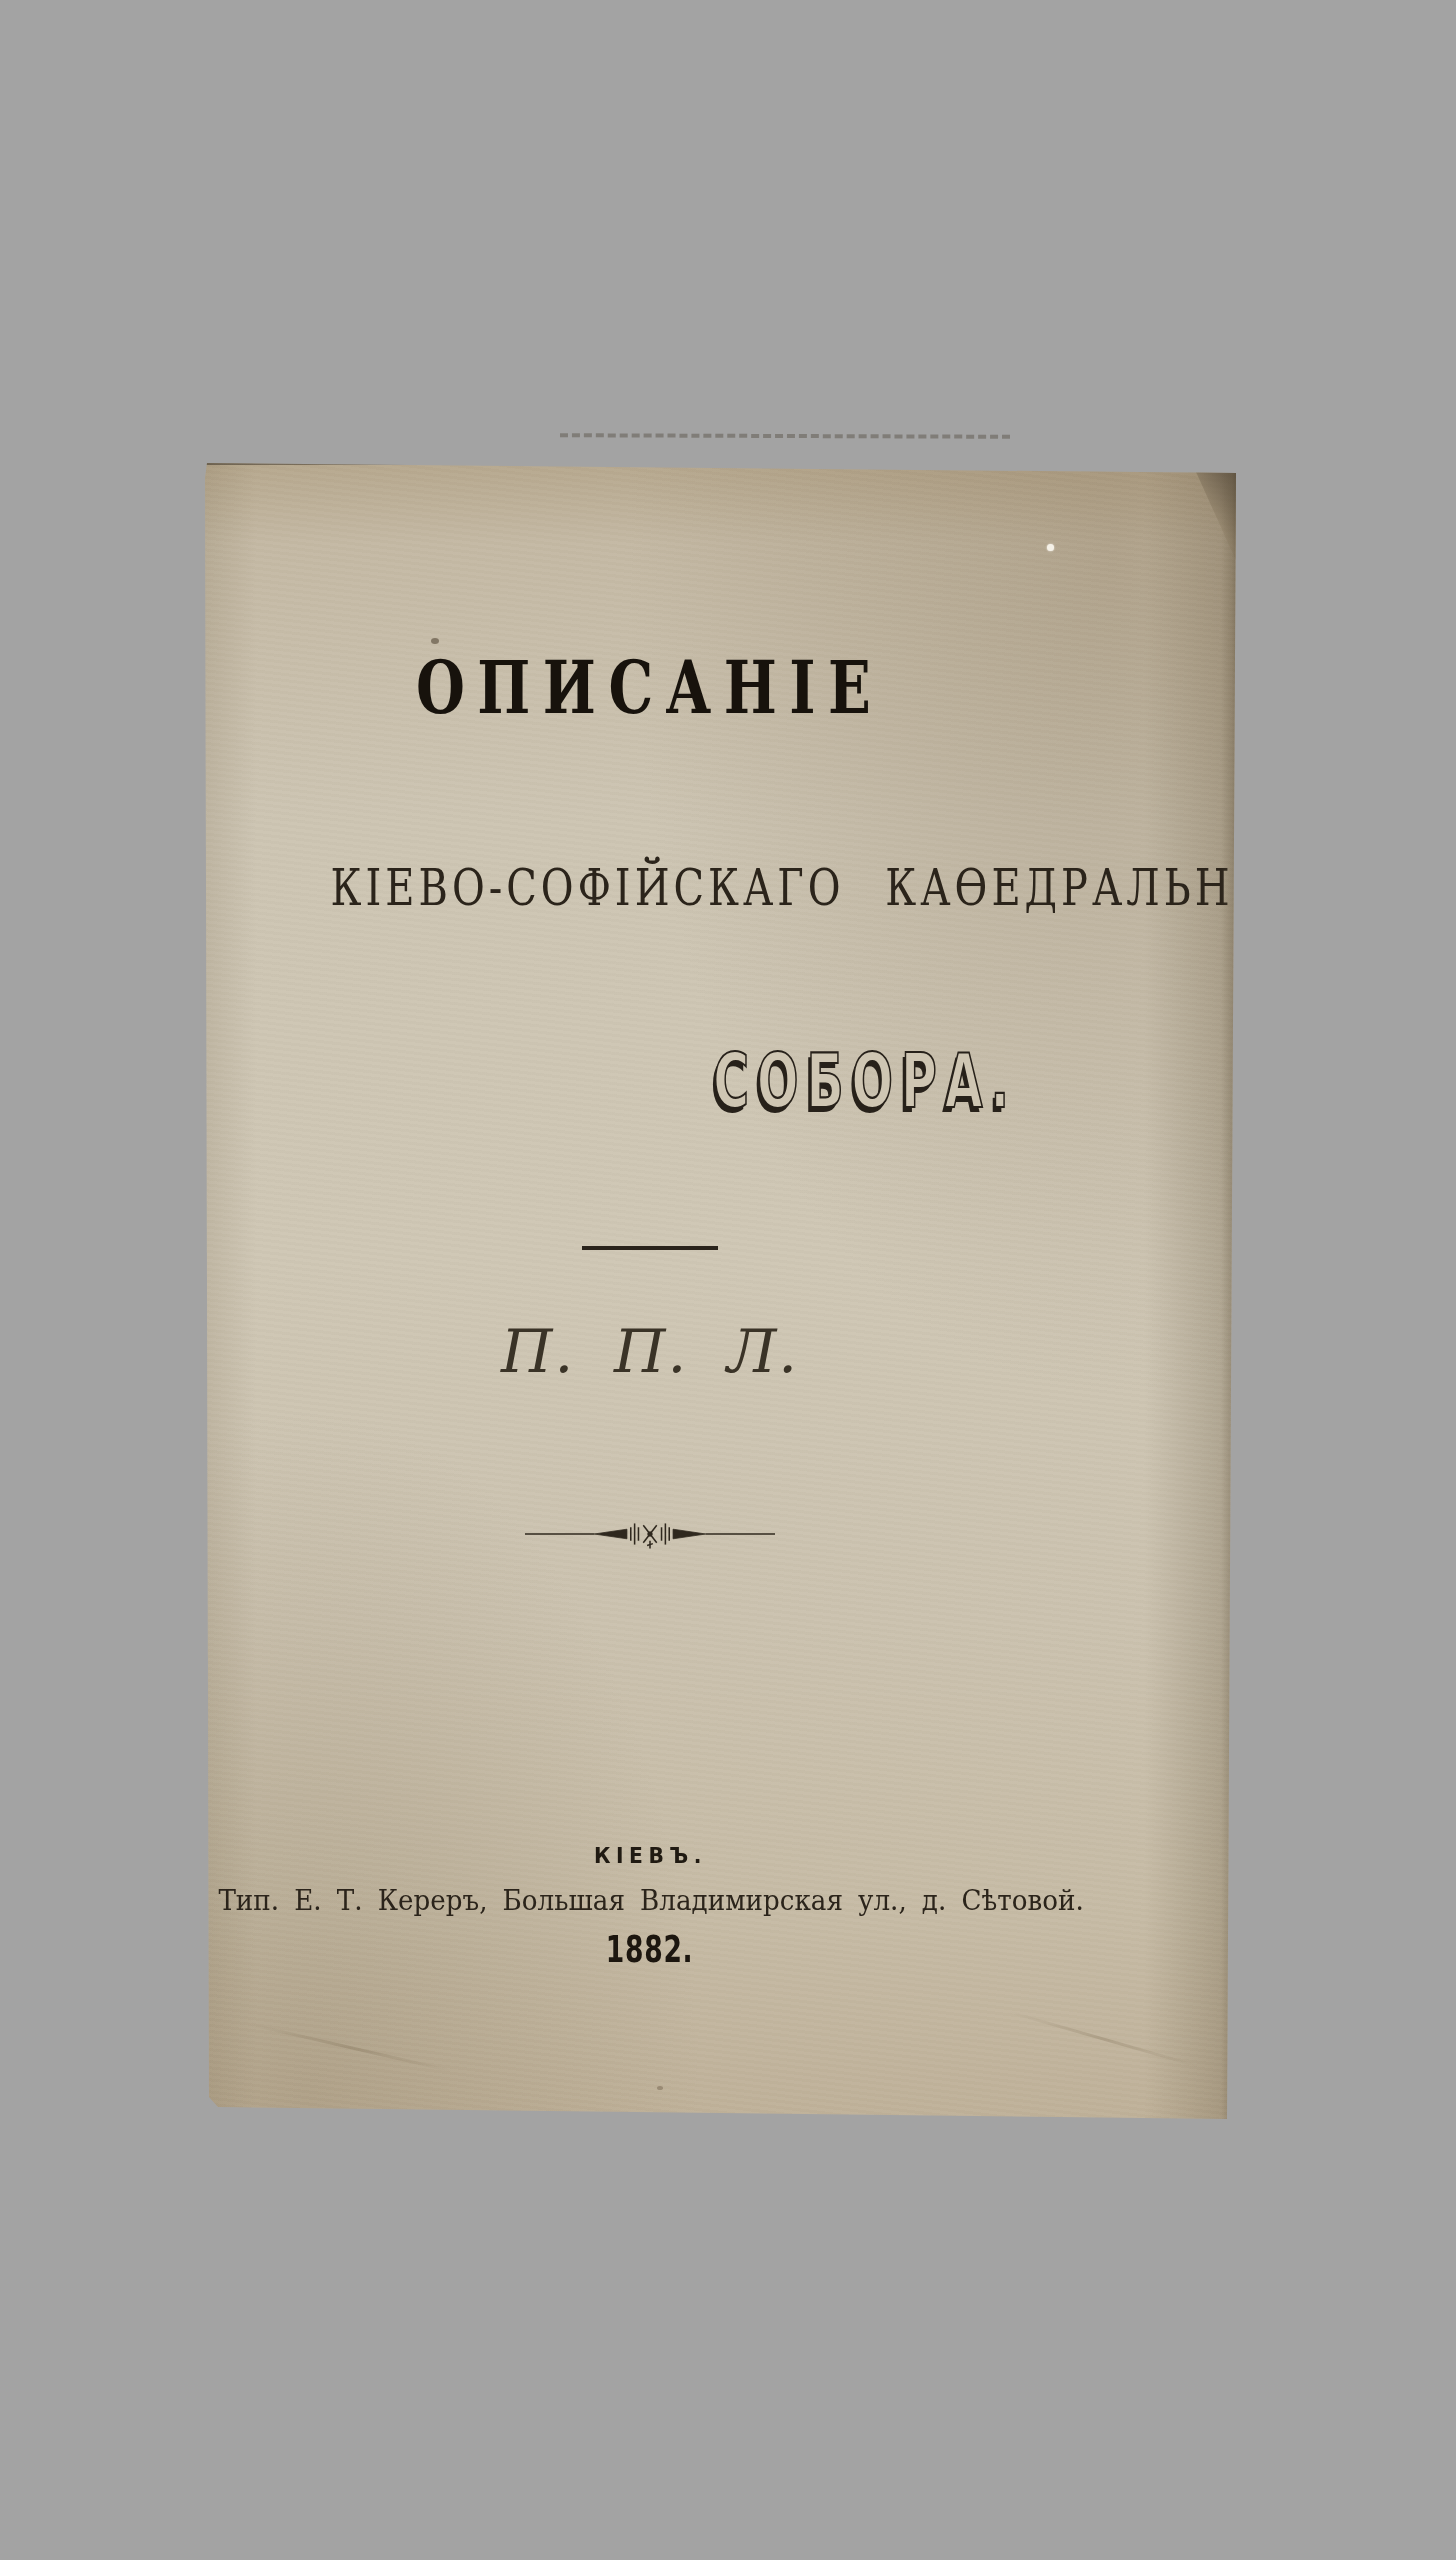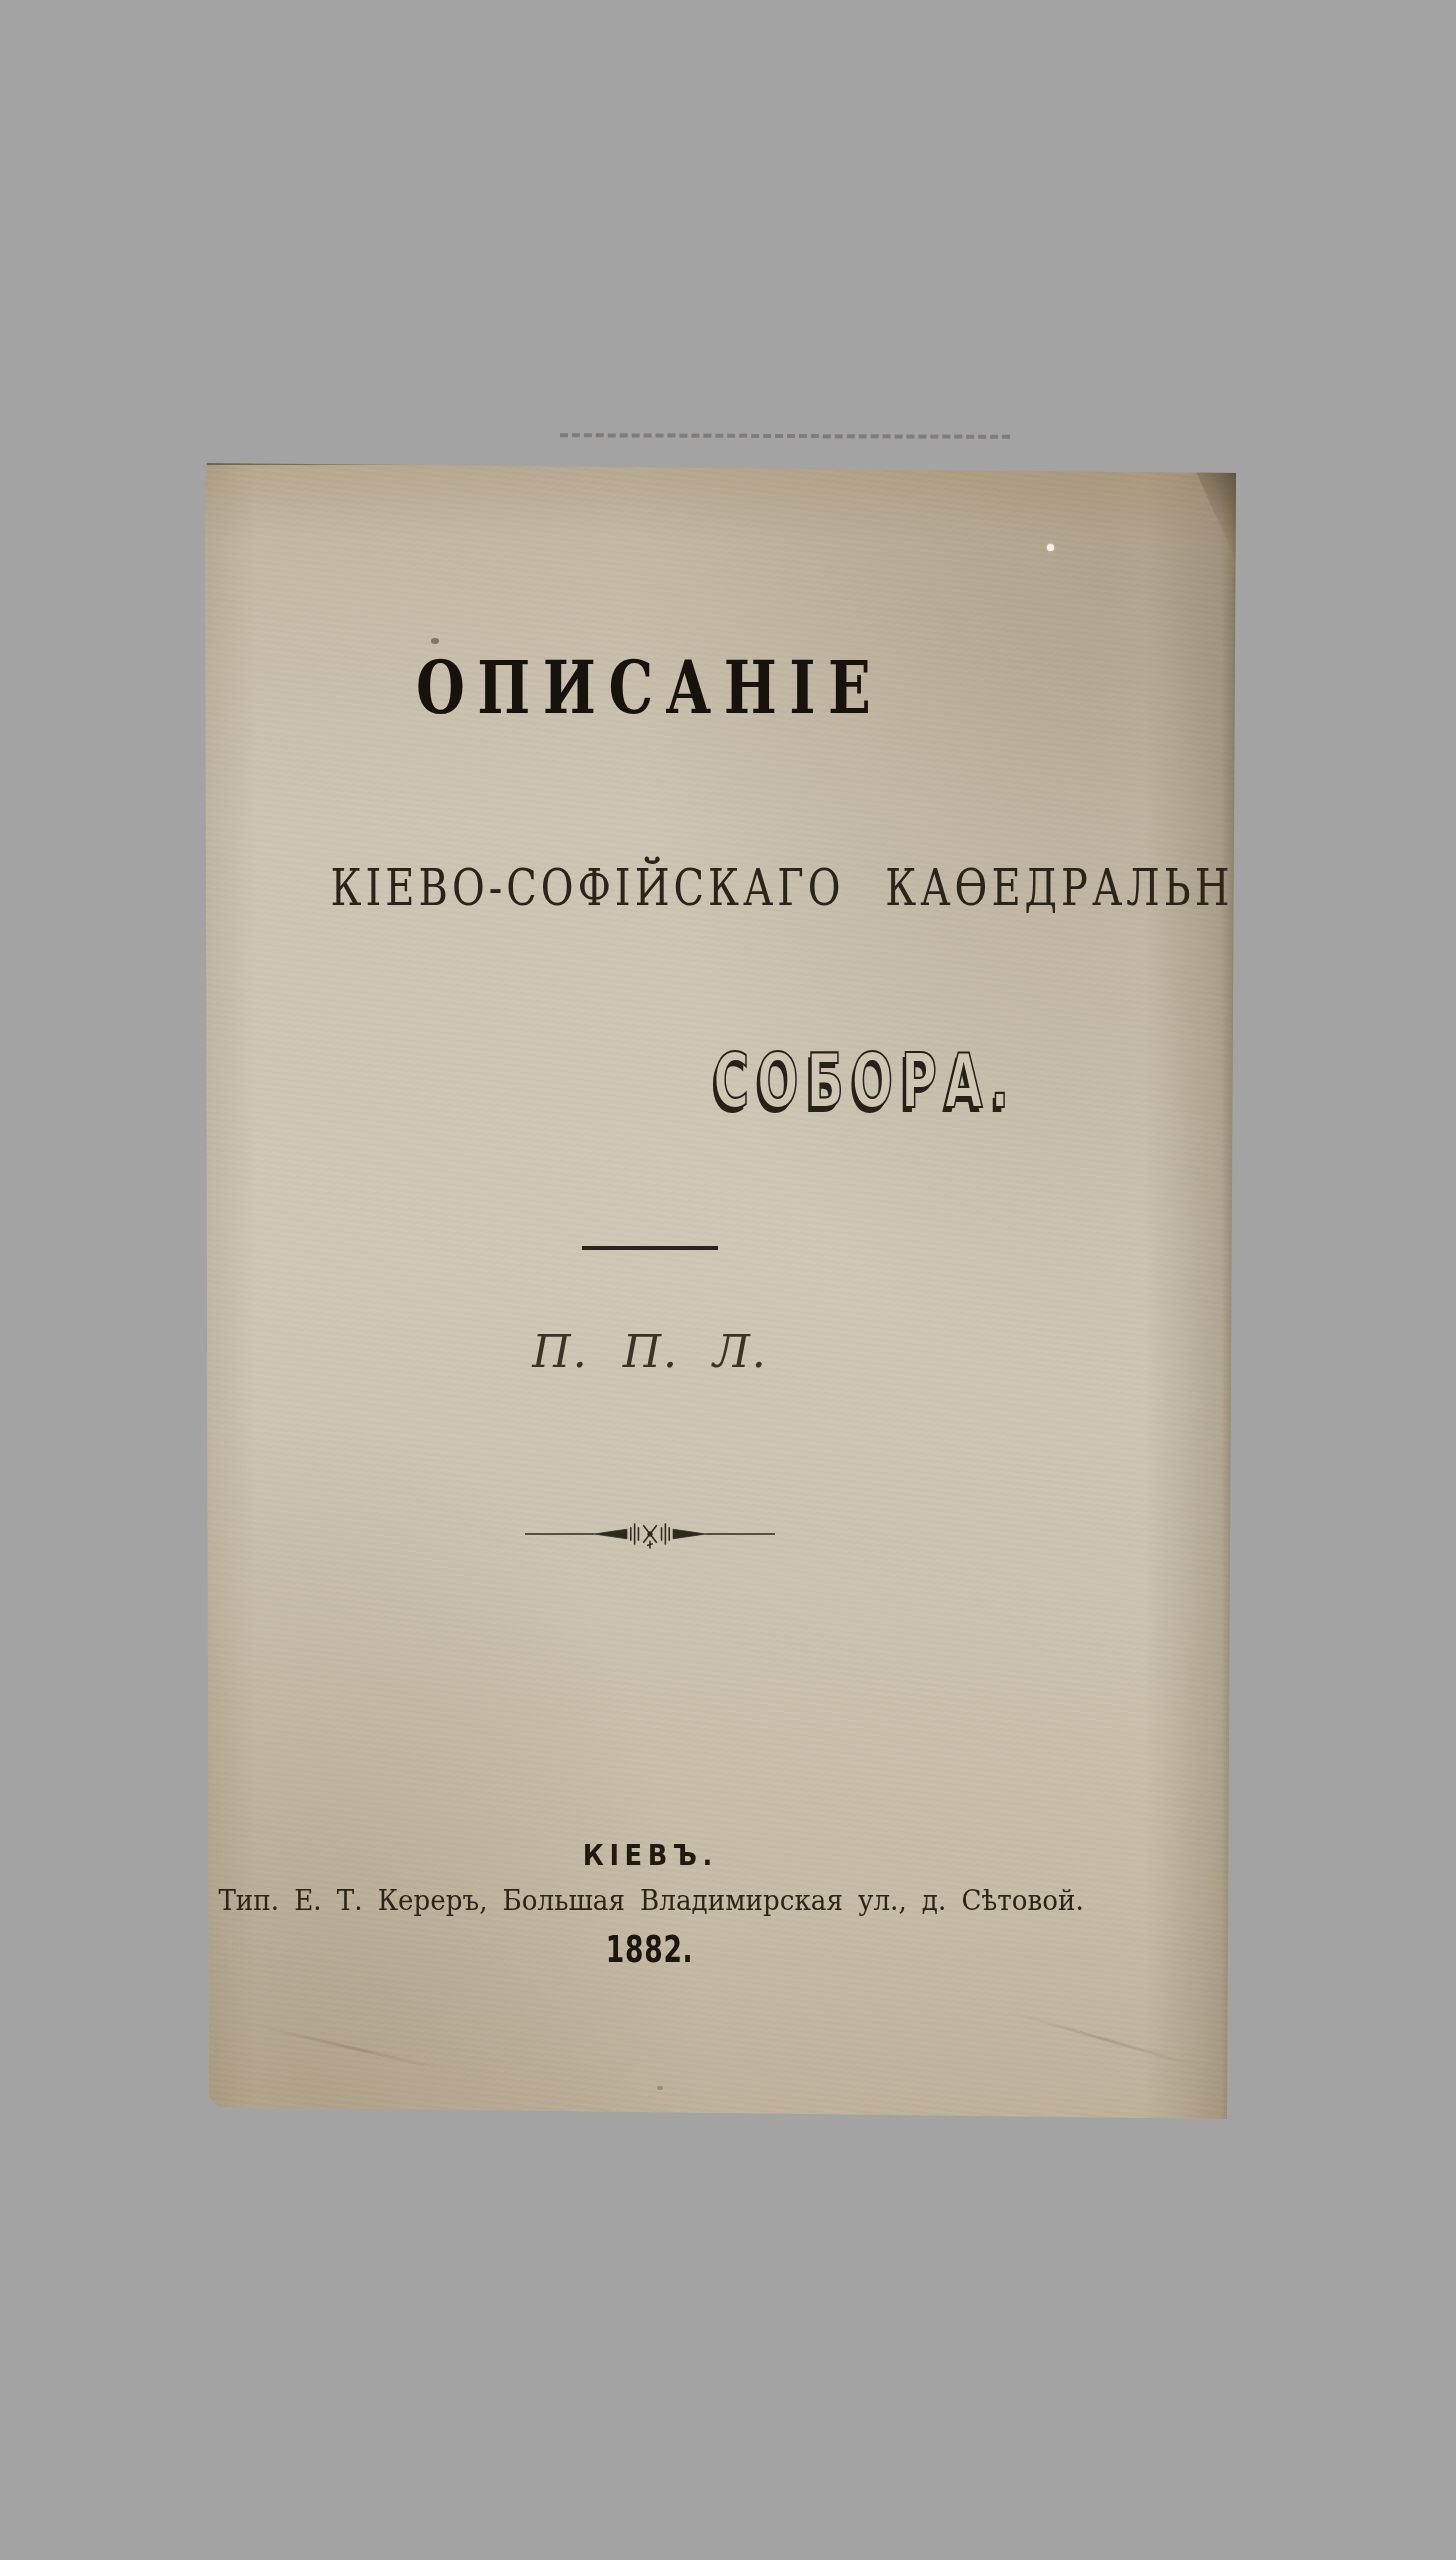--- a/index.html
+++ b/index.html
@@ -70,27 +70,27 @@
   .subject { top:586px; font-size:74px; line-height:70px; font-weight:bold;
     font-family:"DejaVu Sans", sans-serif; color:#cfc6b3;text-align:right; }
   .subject .squeeze {
     transform:scaleX(0.66); letter-spacing:12px;
     -webkit-text-stroke:2.2px #27211a;
     text-shadow:-4px 5px 0 #27211a;
   }
 
   .rule { position:absolute; top:786px; left:377px; width:136px; height:4px; background:#2a241c; }
 
-  .initials { top:868px; font-size:44px; line-height:48px; font-style:italic; color:#3a3327; }
+  .initials { top:868px; font-size:59px; line-height:48px; font-style:italic; color:#3a3327; }
   .initials .squeeze { letter-spacing:2px; word-spacing:18px; }
 
   .ornament { top:1058px; }
   .ornament svg { display:inline-block; vertical-align:middle; }
 
-  .city { top:1380px; font-size:28px; line-height:32px; font-weight:bold;
+  .city { top:1380px; font-size:22px; line-height:32px; font-weight:bold;
     font-family:"DejaVu Sans", sans-serif; color:#201a12; }
   .city .squeeze { transform:scaleX(0.92); letter-spacing:6px; }
 
   .publisher { top:1426px; font-size:27px; line-height:30px; color:#2b241b;text-align:right; }
   .publisher .squeeze { transform:scaleX(0.97); word-spacing:7px; }
 
   .year { top:1470px; font-size:38px; line-height:38px; font-weight:bold;
     font-family:"DejaVu Sans", sans-serif; color:#1c160f;text-decoration:underline; }
   .year .squeeze { transform:scaleX(0.70); letter-spacing:1px; }
 </style>

